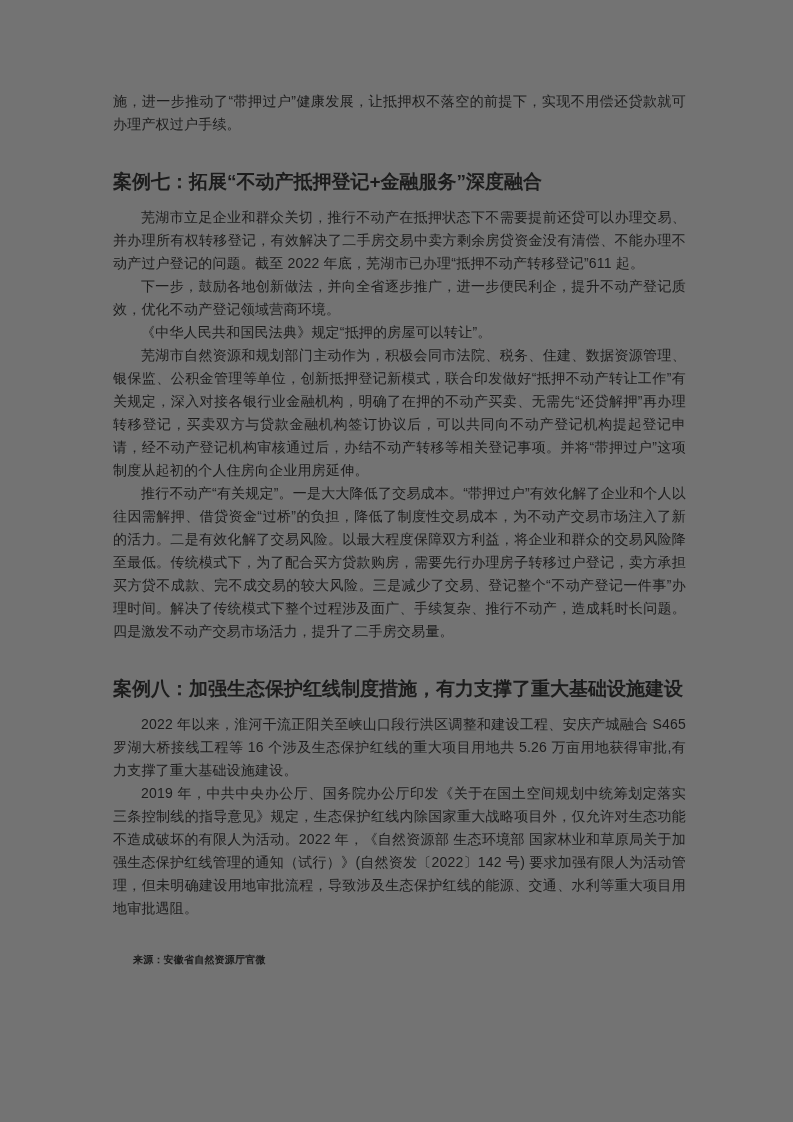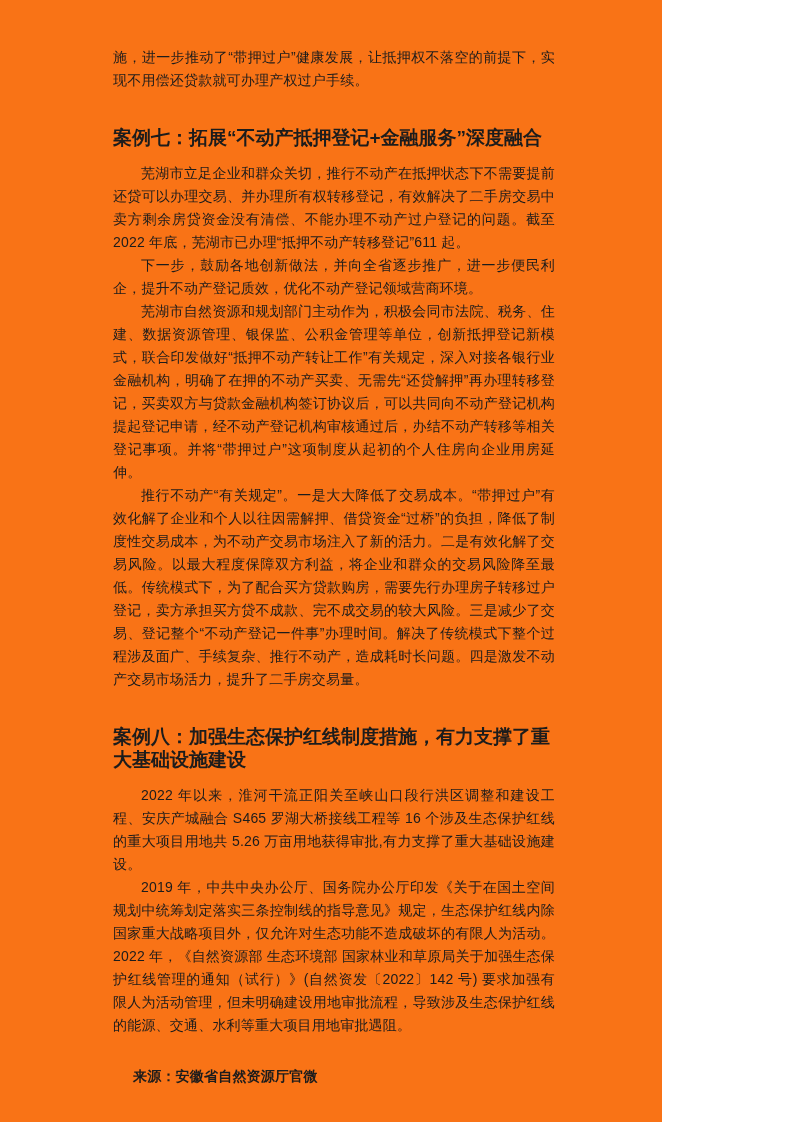--- a/index.html
+++ b/index.html
@@ -9,24 +9,24 @@
   }
   body {
     width: 793px;
     height: 1122px;
     overflow: hidden;
     font-family: "Liberation Sans", "DejaVu Sans", sans-serif;
     color: #1c1c1c;
   }
   .page {
     box-sizing: border-box;
-    width: 662px;
+    width: 793px;
     height: 1122px;
-    padding: 46px 107px 0 113px;
-    background: #f97316;
+    padding: 90px 107px 0 113px;
+    background: #737373;
   }
   .para {
     margin: 0;
     font-size: 14px;
     line-height: 23px;
     text-align: justify;
     text-indent: 2em;
     letter-spacing: 0.2px;
   }
   .no-indent {
@@ -38,40 +38,41 @@
     line-height: 23px;
     font-weight: bold;
     text-indent: 0;
     text-align: left;
   }
   .para b, .para .bold {
     font-weight: normal;
   }
   .source {
     margin: 28px 0 0 20px;
-    font-size: 14px;
+    font-size: 10px;
     line-height: 23px;
     font-weight: bold;
     text-indent: 0;
     text-align: left;
   }
 </style>
 </head>
 <body>
 
 <div class="page">
 
   <p class="para no-indent"><span>施，进一步推动了“带押过户”健康发展，让抵押权不落空的前提下，实现不用偿还贷款就可办理产权过户手续。</span></p>
 
   <h2 class="heading">案例七：拓展“不动产抵押登记+金融服务”深度融合</h2>
 
   <p class="para"><span>芜湖市立足企业和群众关切，推行不动产在抵押状态下不需要提前还贷可以办理交易、并办理所有权转移登记，有效解决了二手房交易中卖方剩余房贷资金没有清偿、不能办理不动产过户登记的问题。截至 2022 年底，芜湖市已办理“抵押不动产转移登记”611 起。</span></p>
 
   <p class="para"><span>下一步，鼓励各地创新做法，并向全省逐步推广，进一步便民利企，提升不动产登记质效，优化不动产登记领域营商环境。</span></p>
 
+  <p class="para"><span>《中华人民共和国民法典》规定“抵押的房屋可以转让”。</span></p>
 
   <p class="para"><span>芜湖市自然资源和规划部门主动作为，积极会同市法院、税务、住建、数据资源管理、银保监、公积金管理等单位，创新抵押登记新模式，联合印发做好“抵押不动产转让工作”有关规定，深入对接各银行业金融机构，明确了在押的不动产买卖、无需先“还贷解押”再办理转移登记，买卖双方与贷款金融机构签订协议后，可以共同向不动产登记机构提起登记申请，经不动产登记机构审核通过后，办结不动产转移等相关登记事项。并将“带押过户”这项制度从起初的个人住房向企业用房延伸。</span></p>
 
   <p class="para"><span>推行不动产“有关规定”。</span><b>一是大大降低了交易成本。</b><span>“带押过户”有效化解了企业和个人以往因需解押、借贷资金“过桥”的负担，降低了制度性交易成本，为不动产交易市场注入了新的活力。</span><b>二是有效化解了交易风险。</b><span>以最大程度保障双方利益，将企业和群众的交易风险降至最低。传统模式下，为了配合买方贷款购房，需要先行办理房子转移过户登记，卖方承担买方贷不成款、完不成交易的较大风险。</span><b>三是减少了交易、登记整个“不动产登记一件事”办理时间。</b><span>解决了传统模式下整个过程涉及面广、手续复杂、推行不动产，造成耗时长问题。</span><b>四是激发不动产交易市场活力，提升了二手房交易量。</b></p>
 
   <h2 class="heading">案例八：加强生态保护红线制度措施，有力支撑了重大基础设施建设</h2>
 
   <p class="para"><span>2022 年以来，淮河干流正阳关至峡山口段行洪区调整和建设工程、安庆产城融合 S465 罗湖大桥接线工程等 16 个涉及生态保护红线的重大项目用地共 5.26 万亩用地获得审批,有力支撑了重大基础设施建设。</span></p>
 
   <p class="para"><b>2019 年</b><span>，中共中央办公厅、国务院办公厅印发《关于在国土空间规划中统筹划定落实三条控制线的指导意见》规定，生态保护红线内除国家重大战略项目外，仅允许对生态功能不造成破坏的有限人为活动。</span><b>2022 年</b><span>，《自然资源部 生态环境部 国家林业和草原局关于加强生态保护红线管理的通知（试行）》(自然资发〔2022〕142 号) 要求加强有限人为活动管理，但未明确建设用地审批流程，导致涉及生态保护红线的能源、交通、水利等重大项目用地审批遇阻。</span></p>

